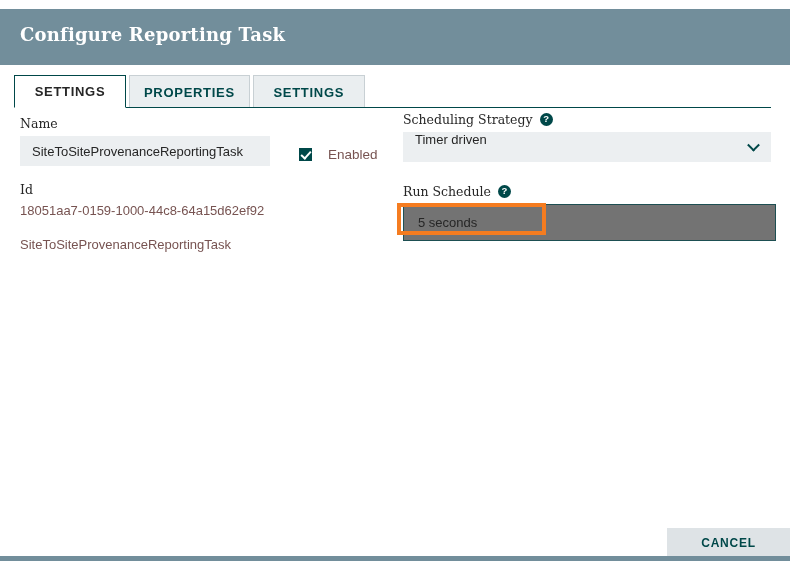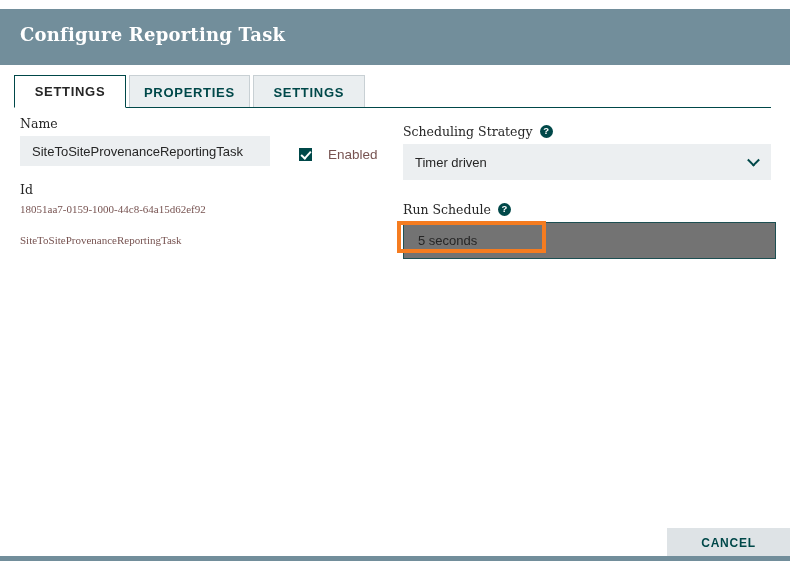--- a/index.html
+++ b/index.html
@@ -80,21 +80,21 @@
 
   
   .form-area {
     position: absolute;
     left: 0; top: 108px;
     width: 790px; height: 412px;
     background: #ffffff;
   }
 
   .col-left  { position: absolute; left: 20px;  top: 8px;  width: 360px; }
-  .col-right { position: absolute; left: 403px; top: 16px;  width: 368px; }
+  .col-right { position: absolute; left: 403px; top: 4px;  width: 368px; }
 
   .field-label {
     font-family: "DejaVu Serif", "Liberation Serif", serif;
     font-size: 12.5px;
     color: #262626;
     margin-bottom: 5px;
     display: flex;
     align-items: center;
     white-space: nowrap;
   }
@@ -123,22 +123,22 @@
     background: #eceff1;
     border: none;
     padding: 0 12px;
     font-family: "Liberation Sans", sans-serif;
     font-size: 13px;
     color: #262626;
     outline: none;
   }
 
   .value-text {
-    font-family: Liberation Serif, serif;
-    font-size: 11px;
+    font-family: Liberation Sans, sans-serif;
+    font-size: 13px;
     color: #775351;
     line-height: 1.35;
     white-space: nowrap;
   }
 
   .field-block { margin-bottom: 16px; }
 
   
   .enabled-row {
     position: absolute;
@@ -167,24 +167,24 @@
   .enabled-label {
     margin-left: 16px;
     font-size: 13.5px;
     color: #775351;
   }
 
   
   .select-box {
     position: relative;
     width: 368px;
-    height: 36px;
+    height: 30px;
     background: #eceff1;
     display: flex;
-    align-items: center;
+    align-items: flex-start;
     padding: 0 12px;
     cursor: pointer;
     user-select: none;
   }
   .select-value {
     font-size: 13px;
     color: #262626;
   }
   .chevron {
     position: absolute;

